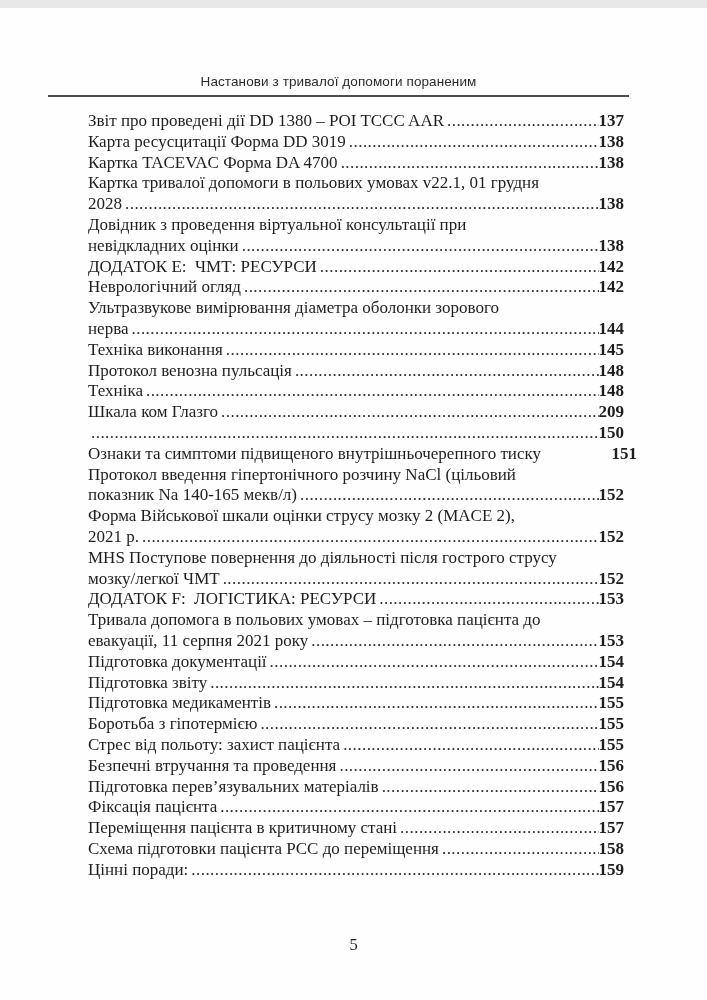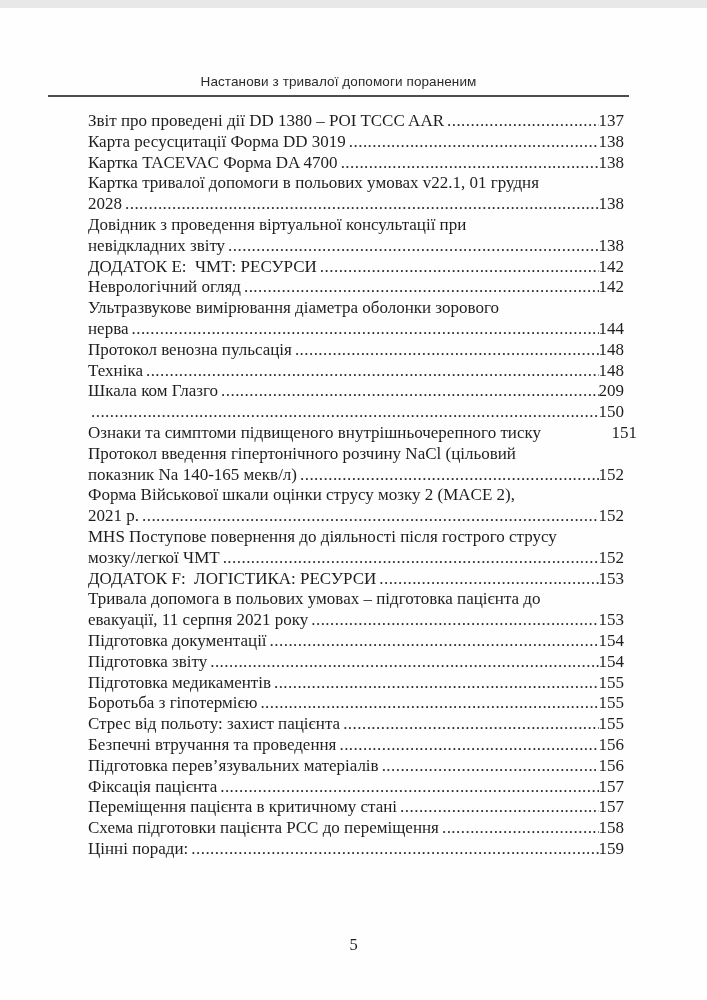--- a/index.html
+++ b/index.html
@@ -45,21 +45,21 @@
     min-width: 0;
     overflow: hidden;
     white-space: nowrap;
     padding-left: 3px;
     letter-spacing: 0.45px;
     color: #2b2b2b;
   }
   .toc-dots::after {
     content: "......................................................................................................................................................................";
   }
-  .toc-page { flex: 0 0 auto; white-space: nowrap; }
+  .toc-page { flex: 0 0 auto; white-space: nowrap; font-weight: bold; }
   .footer-pagenum {
     position: absolute;
     top: 927px; left: 0; width: 707px;
     text-align: center;
     font-size: 16.5px;
     color: #222;
   }
 </style>
 </head>
 <body>
@@ -100,21 +100,21 @@
           <span class="toc-text">2028</span>
           <span class="toc-dots"></span>
           <span class="toc-page">138</span>
         </div>
       </div>
       <div>
         <div class="toc-line plain-row">
           <span class="toc-text">Довідник з проведення віртуальної консультації при</span>
         </div>
         <div class="toc-line leader-row">
-          <span class="toc-text">невідкладних звіту</span>
+          <span class="toc-text">невідкладних оцінки</span>
           <span class="toc-dots"></span>
           <span class="toc-page">138</span>
         </div>
       </div>
       <div>
         <div class="toc-line leader-row">
           <span class="toc-text">ДОДАТОК E:&nbsp; ЧМТ: РЕСУРСИ</span>
           <span class="toc-dots"></span>
           <span class="toc-page">142</span>
         </div>
@@ -127,20 +127,27 @@
         </div>
       </div>
       <div>
         <div class="toc-line plain-row">
           <span class="toc-text">Ультразвукове вимірювання діаметра оболонки зорового</span>
         </div>
         <div class="toc-line leader-row">
           <span class="toc-text">нерва</span>
           <span class="toc-dots"></span>
           <span class="toc-page">144</span>
+        </div>
+      </div>
+      <div>
+        <div class="toc-line leader-row">
+          <span class="toc-text">Техніка виконання</span>
+          <span class="toc-dots"></span>
+          <span class="toc-page">145</span>
         </div>
       </div>
       <div>
         <div class="toc-line leader-row">
           <span class="toc-text">Протокол венозна пульсація</span>
           <span class="toc-dots"></span>
           <span class="toc-page">148</span>
         </div>
       </div>
       <div>

